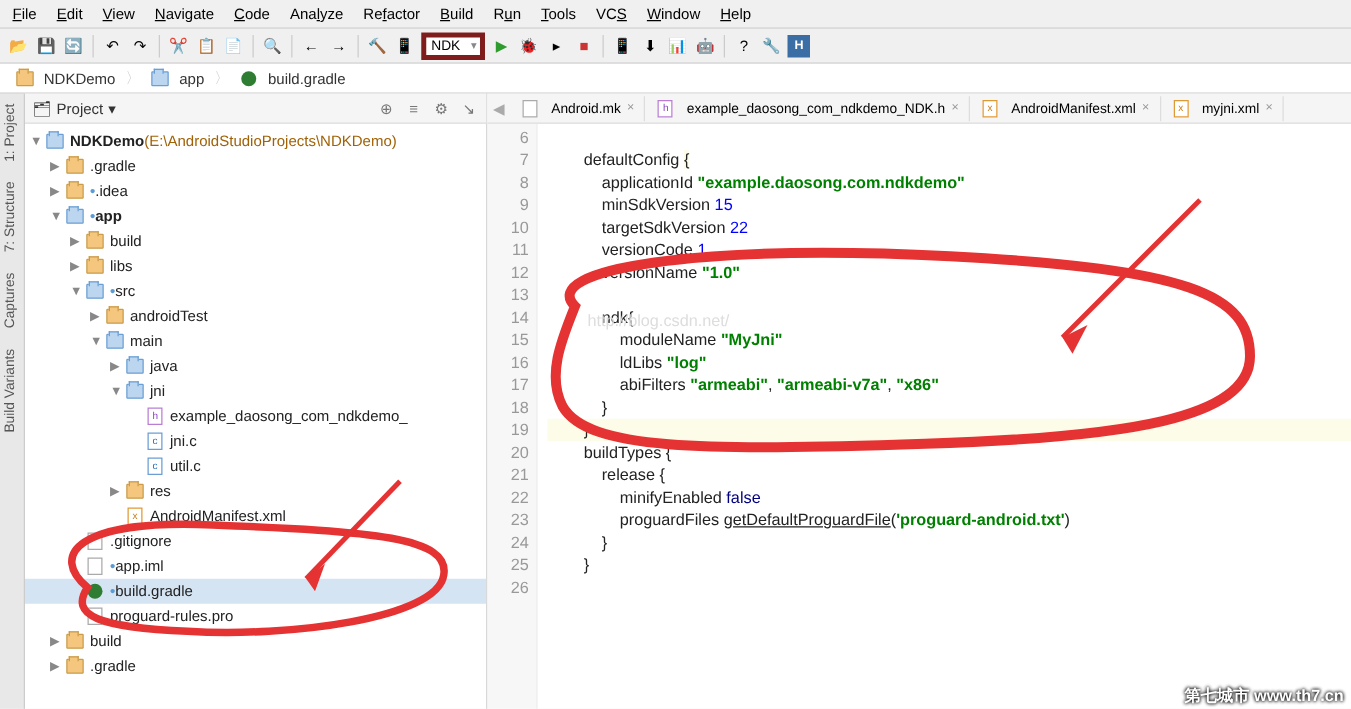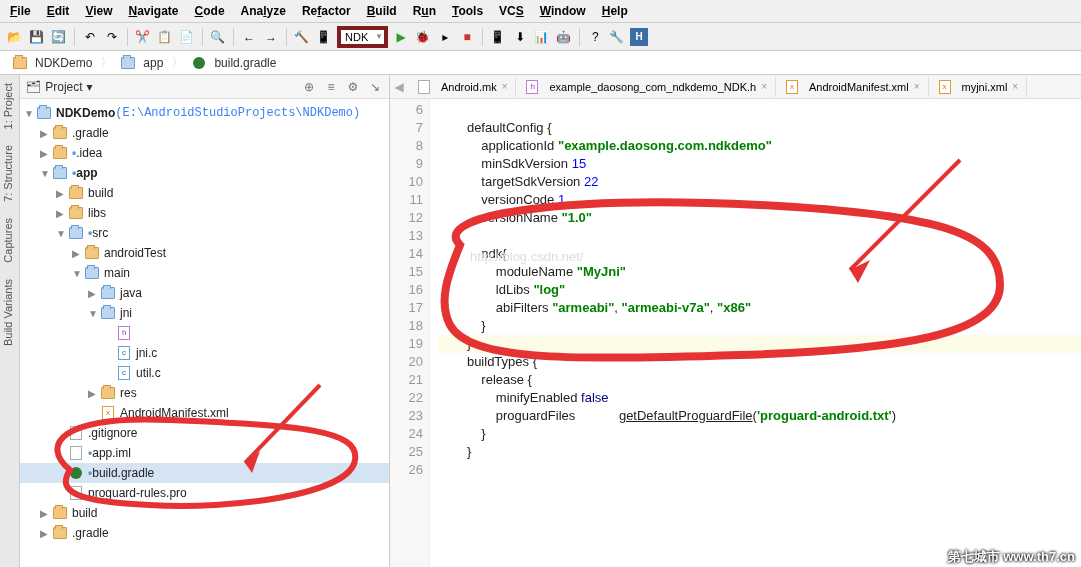--- a/index.html
+++ b/index.html
@@ -1,20 +1,20 @@
 <!DOCTYPE html>
 <html><head>
 <meta charset="utf-8">
 <style>
 * { box-sizing: border-box; margin: 0; padding: 0; font-family: "Segoe UI", Tahoma, sans-serif; }
 body { width: 1081px; height: 567px; background: #f0f0f0; overflow: hidden; font-size: 12px; }
 
 
 .menubar { display: flex; background: #f0f0f0; border-bottom: 1px solid #ccc; padding: 2px 4px; gap: 4px; }
-.menubar span { padding: 2px 6px; cursor: default; font-weight: bold; }
+.menubar span { padding: 2px 6px; cursor: default; }
 .menubar span u { text-decoration: underline; }
 
 
 .toolbar { display: flex; align-items: center; background: #f0f0f0; border-bottom: 1px solid #ccc; padding: 3px 6px; gap: 4px; height: 28px; }
 .tb-btn { width: 18px; height: 18px; display: inline-flex; align-items: center; justify-content: center; cursor: pointer; }
 .tb-sep { width: 1px; height: 18px; background: #ccc; margin: 0 2px; }
 .combo { border: 4px solid #7f1d1d; background: #fff; padding: 1px 16px 1px 4px; font-size: 11px; position: relative; }
 .combo::after { content: "▾"; position: absolute; right: 3px; top: 1px; color: #888; font-size: 9px; }
 
 
@@ -35,41 +35,41 @@
 .panel-header .title { font-weight: normal; color: #333; display:flex;align-items:center;gap:4px;}
 .panel-header .spacer { flex: 1; }
 .panel-header .hbtn { width: 16px; height: 16px; display: inline-flex; align-items: center; justify-content: center; color: #777; cursor:pointer;}
 .tree { flex: 1; overflow: auto; padding: 4px 0; }
 .tree ul { list-style: none; }
 .tree li { white-space: nowrap; }
 .row { display: flex; align-items: center; height: 20px; padding-left: 4px; cursor: default; }
 .row.selected { background: #d5e4f3; }
 .arrow { width: 12px; display: inline-block; color: #888; font-size: 10px; }
 .ic { width: 16px; height: 16px; display: inline-flex; align-items: center; justify-content: center; margin-right: 4px; }
-.dim { color: #3b82f6; font-family: Liberation Mono, monospace; }
+.dim { color: #a16207; }
 .mod-dot { color: #5b9bd5; font-weight: bold; }
 .fname { color: #222; }
 
 
 .editor { flex: 1; display: flex; flex-direction: column; background: #fff; position: relative; }
 .tabs { display: flex; align-items: center; background: #f5f5f5; border-bottom: 1px solid #ddd; height: 24px; overflow: hidden; }
 .tab { display: inline-flex; align-items: center; gap: 5px; padding: 2px 8px; border-right: 1px solid #ddd; font-size: 11px; cursor:pointer;}
 .tab .x { color: #999; font-size: 10px; }
 .code-wrap { flex: 1; display: flex; overflow: hidden; position: relative; }
 .gutter { width: 40px; background: #f7f7f7; border-right: 1px solid #eee; text-align: right; padding: 2px 6px 0 0; font-family: Consolas, "Courier New", monospace; font-size: 13px; color: #999;}
 .gutter div { height: 18px; line-height: 18px; }
 .code { flex: 1; font-family: Consolas, "Courier New", monospace; font-size: 13px; padding: 2px 0 0 8px; position: relative; }
 .code div.line { height: 18px; line-height: 18px; white-space: pre; }
 .kw { color: #000080; font-weight: normal; }
 .str { color: #008000; font-weight: bold; }
 .num { color: #0000ff; }
 .pl { color: #222; }
 .cursorline { background: #fcfce9; }
 .wm { position: absolute; color: #ddd; font-size: 13px; }
-.underlined { text-decoration: underline; margin-left: 40px; }
+.underlined { text-decoration: underline; }
 
 
 .overlay { position: absolute; inset: 0; pointer-events: none; }
 
 
 .brand-wm { position: absolute; right: 6px; bottom: 2px; color:#fff; text-shadow: 0 0 3px #000,0 0 3px #000; font-weight:bold; font-size:13px;}
 
 
 .ic-folder { width:14px;height:12px;background:#f5c77e;border:1px solid #c99b4a;border-radius:1px;position:relative;}
 .ic-folder::before{content:"";position:absolute;top:-3px;left:1px;width:6px;height:3px;background:#f5c77e;border:1px solid #c99b4a;border-bottom:none;}
@@ -283,20 +283,21 @@
               </span>
               <span class="fname">jni</span>
             </div>
           </li>
           <li>
             <div class="row" style="padding-left: 84px;">
               <span class="arrow"> </span>
               <span class="ic">
                 <span class="ic-file ic-h"></span>
               </span>
+              <span class="fname">example_daosong_com_ndkdemo_</span>
             </div>
           </li>
           <li>
             <div class="row" style="padding-left: 84px;">
               <span class="arrow"> </span>
               <span class="ic">
                 <span class="ic-file ic-c"></span>
               </span>
               <span class="fname">jni.c</span>
             </div>

